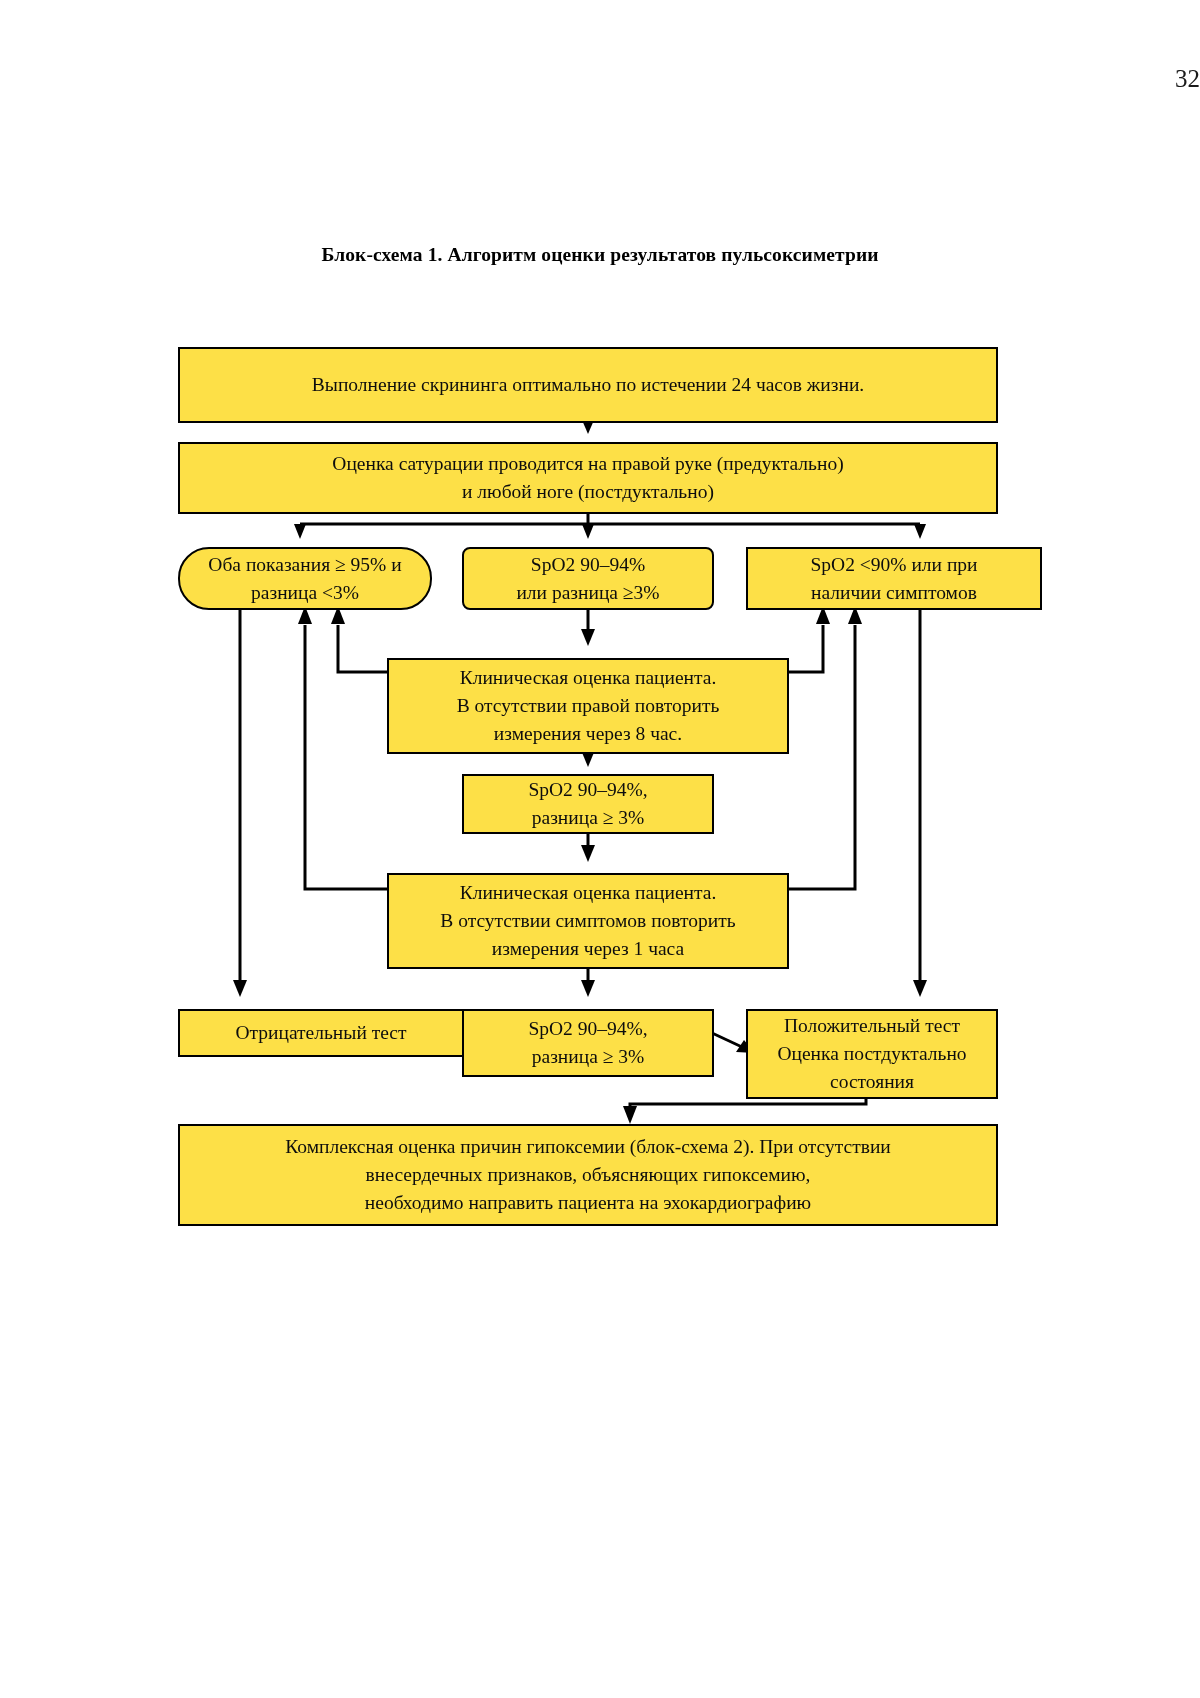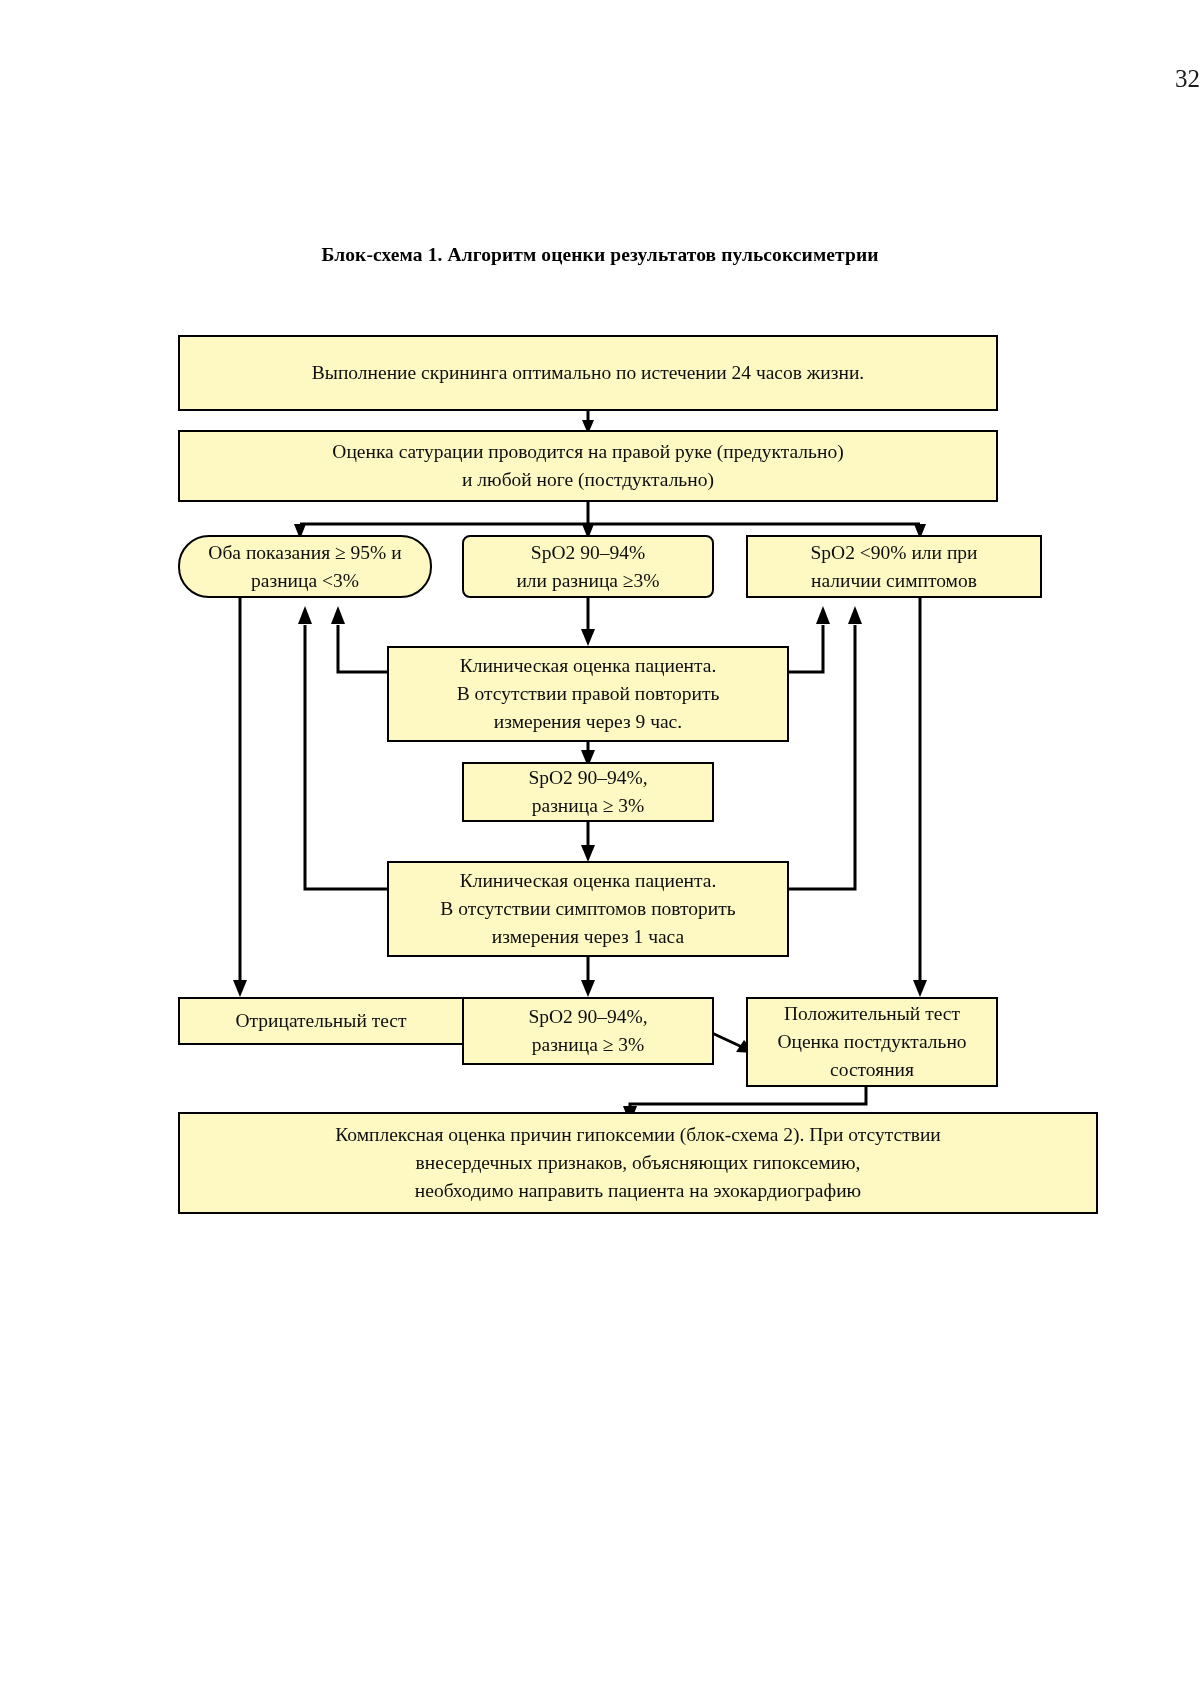--- a/index.html
+++ b/index.html
@@ -37,29 +37,30 @@
     text-align: center;
     font-size: 19.5px;
     font-weight: bold;
     letter-spacing: 0.1px;
     color: #000;
   }
   .node {
     position: absolute;
     box-sizing: border-box;
     border: 2px solid #000000;
-    background: #fef9c3;
+    background: #fde047;
     display: flex;
     align-items: center;
     justify-content: center;
     text-align: center;
     font-size: 19.5px;
     line-height: 1.42;
     color: #0d0d0d;
     padding: 15px 6px;
+    margin-top: 12px;
   }
   .node span {
     display: block;
     width: 100%;
   }
   svg.edges {
     position: absolute;
     top: 0;
     left: 0;
     width: 1200px;
@@ -165,21 +166,21 @@
     <span>
       <span>SpO2 &lt;90%  или при</span>
       <span>наличии симптомов</span>
     </span>
   </div>
 
   <div class="node" style="left:387px; top:646px; width:402px; height:96px;">
     <span>
       <span>Клиническая оценка пациента.</span>
       <span>В отсутствии правой повторить</span>
-      <span>измерения через 9 час.</span>
+      <span>измерения через 8 час.</span>
     </span>
   </div>
 
   <div class="node" style="left:462px; top:762px; width:252px; height:60px;">
     <span>
       <span>SpO2 90–94%,</span>
       <span>разница ≥ 3%</span>
     </span>
   </div>
 
@@ -205,21 +206,21 @@
   </div>
 
   <div class="node" style="left:746px; top:997px; width:252px; height:90px;">
     <span>
       <span>Положительный тест</span>
       <span>Оценка постдуктально</span>
       <span>состояния</span>
     </span>
   </div>
 
-  <div class="node" style="left:178px; top:1112px; width:920px; height:102px;">
+  <div class="node" style="left:178px; top:1112px; width:820px; height:102px;">
     <span>
       <span>Комплексная оценка причин гипоксемии (блок-схема 2). При отсутствии</span>
       <span>внесердечных признаков, объясняющих гипоксемию,</span>
       <span>необходимо направить пациента на эхокардиографию</span>
     </span>
   </div>
 
 </div>
 
 </body></html>

